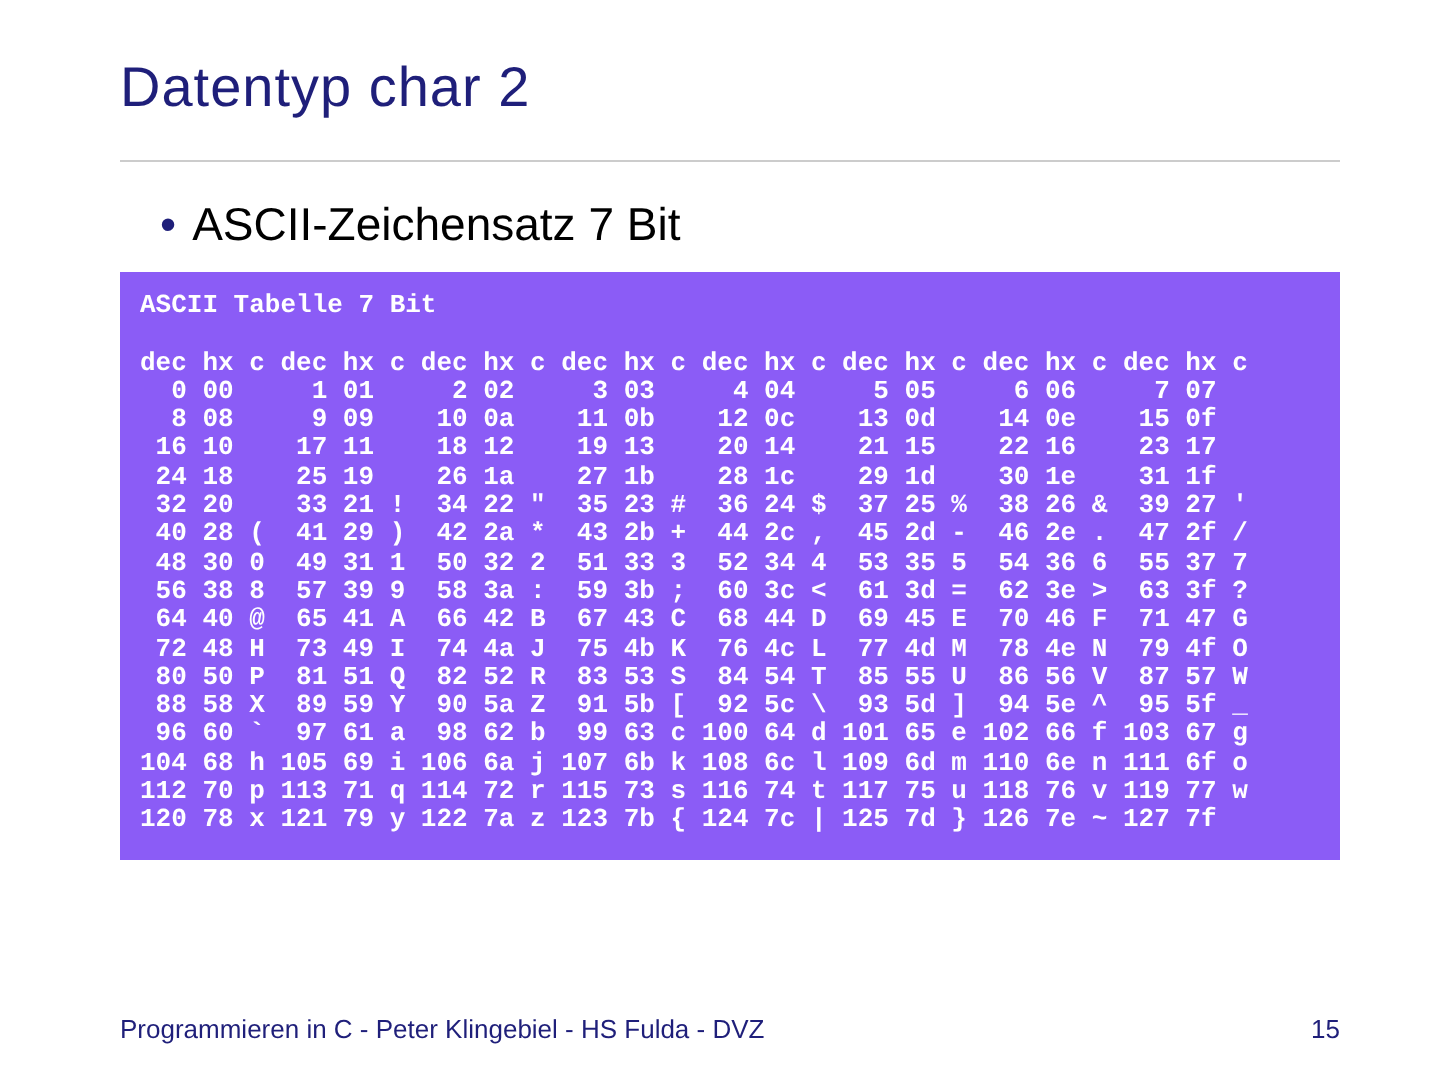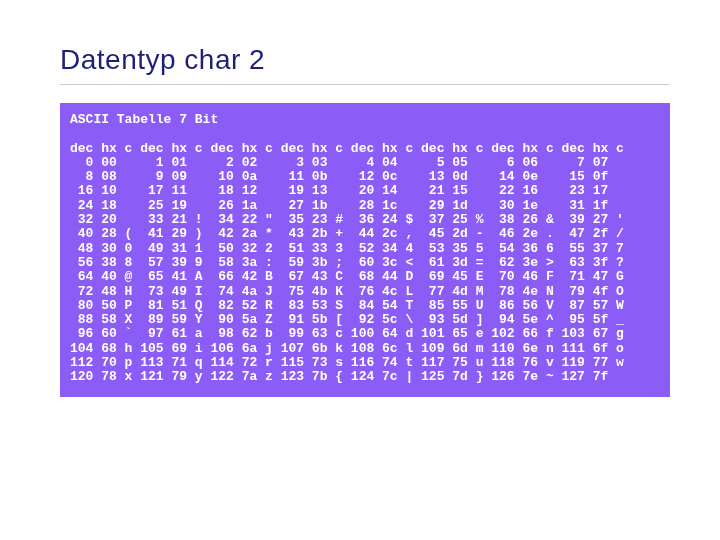--- a/index.html
+++ b/index.html
@@ -13,22 +13,22 @@
   .slide {
     position: absolute;
     top: 0; left: 0; right: 0; bottom: 0;
     padding: 28px 50px 20px 60px;
     box-sizing: border-box;
   }
   .title {
     font-size: 28px;
     color: #1f1f7a;
     font-weight: 400;
-    margin: 16px 0 18px 0;
-    padding-bottom: 8px;
+    margin: 0 0 18px 0;
+    padding-bottom: 20px;
     border-bottom: 1px solid #ccc;
     letter-spacing: 0.5px;
   }
   .bullet {
     font-size: 23px;
     color: #000;
     margin: 18px 0 10px 20px;
   }
   .bullet-dot { color:#1f1f7a; margin-right:8px; }
   .term {
@@ -50,33 +50,40 @@
     justify-content: space-between;
     font-size: 13px;
     color: #1f1f7a;
   }
 </style>
 </head>
 <body>
 
 <div class="slide">
   <h1 class="title">Datentyp char 2</h1>
+  <div class="bullet">
+    <span class="bullet-dot">•</span><span>ASCII-Zeichensatz 7 Bit</span>
+  </div>
   <div class="term" id="term">ASCII Tabelle 7 Bit
 
 dec hx c dec hx c dec hx c dec hx c dec hx c dec hx c dec hx c dec hx c
   0 00     1 01     2 02     3 03     4 04     5 05     6 06     7 07  
   8 08     9 09    10 0a    11 0b    12 0c    13 0d    14 0e    15 0f  
  16 10    17 11    18 12    19 13    20 14    21 15    22 16    23 17  
  24 18    25 19    26 1a    27 1b    28 1c    29 1d    30 1e    31 1f  
  32 20    33 21 !  34 22 "  35 23 #  36 24 $  37 25 %  38 26 &amp;  39 27 '
  40 28 (  41 29 )  42 2a *  43 2b +  44 2c ,  45 2d -  46 2e .  47 2f /
  48 30 0  49 31 1  50 32 2  51 33 3  52 34 4  53 35 5  54 36 6  55 37 7
  56 38 8  57 39 9  58 3a :  59 3b ;  60 3c &lt;  61 3d =  62 3e &gt;  63 3f ?
  64 40 @  65 41 A  66 42 B  67 43 C  68 44 D  69 45 E  70 46 F  71 47 G
  72 48 H  73 49 I  74 4a J  75 4b K  76 4c L  77 4d M  78 4e N  79 4f O
  80 50 P  81 51 Q  82 52 R  83 53 S  84 54 T  85 55 U  86 56 V  87 57 W
  88 58 X  89 59 Y  90 5a Z  91 5b [  92 5c \  93 5d ]  94 5e ^  95 5f _
  96 60 `  97 61 a  98 62 b  99 63 c 100 64 d 101 65 e 102 66 f 103 67 g
 104 68 h 105 69 i 106 6a j 107 6b k 108 6c l 109 6d m 110 6e n 111 6f o
 112 70 p 113 71 q 114 72 r 115 73 s 116 74 t 117 75 u 118 76 v 119 77 w
 120 78 x 121 79 y 122 7a z 123 7b { 124 7c | 125 7d } 126 7e ~ 127 7f  
 </div>
+  <div class="footer">
+    <span>Programmieren in C - Peter Klingebiel - HS Fulda - DVZ</span>
+    <span>15</span>
+  </div>
 </div>
 
 </body></html>

